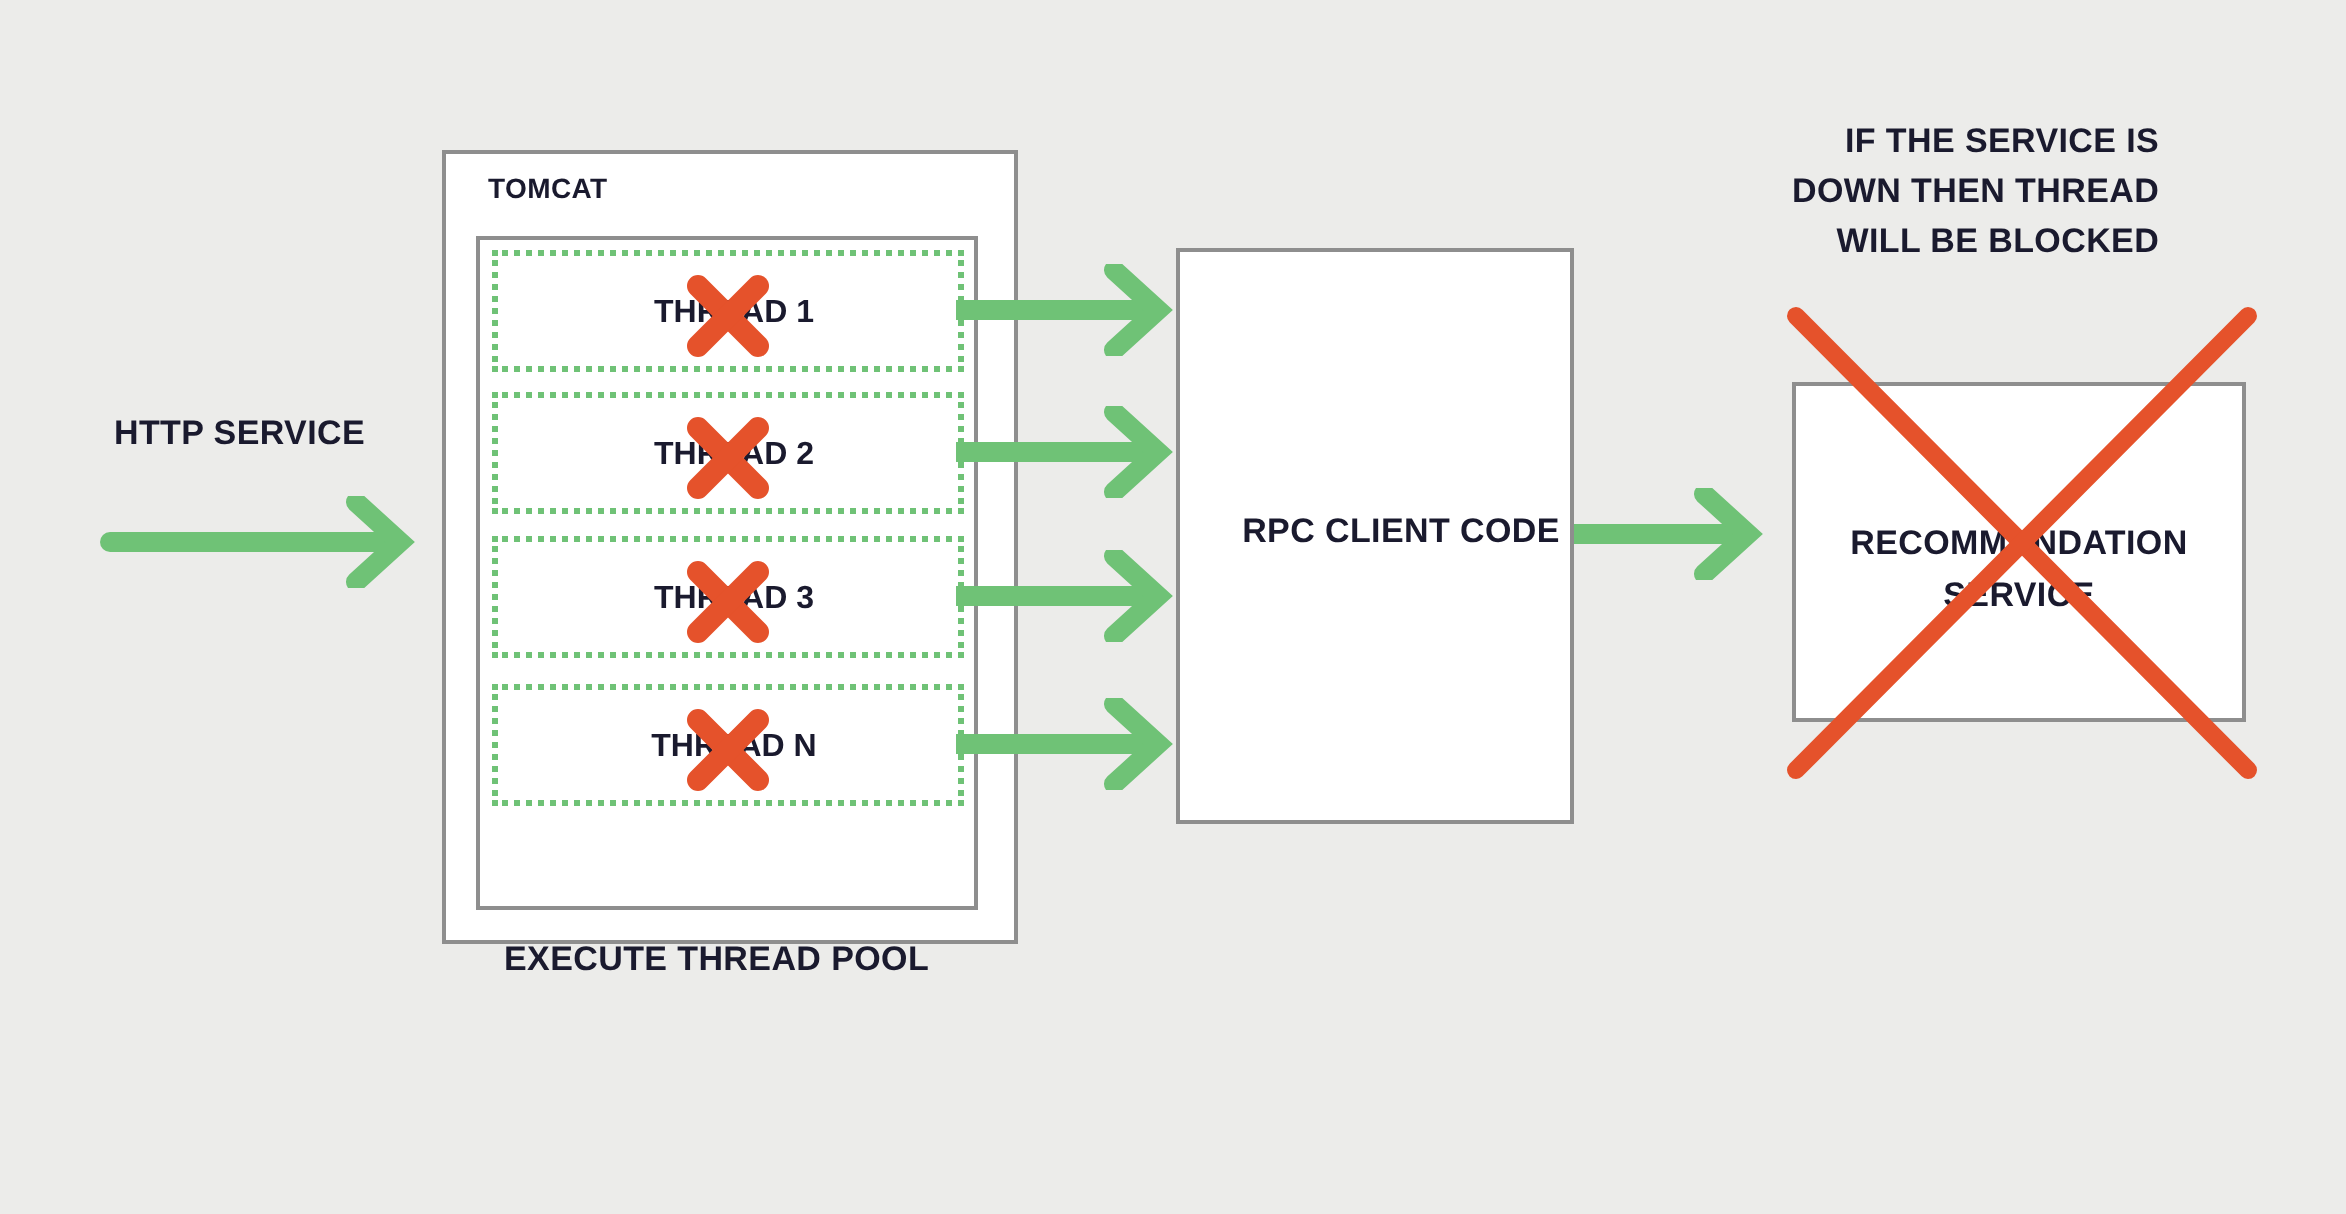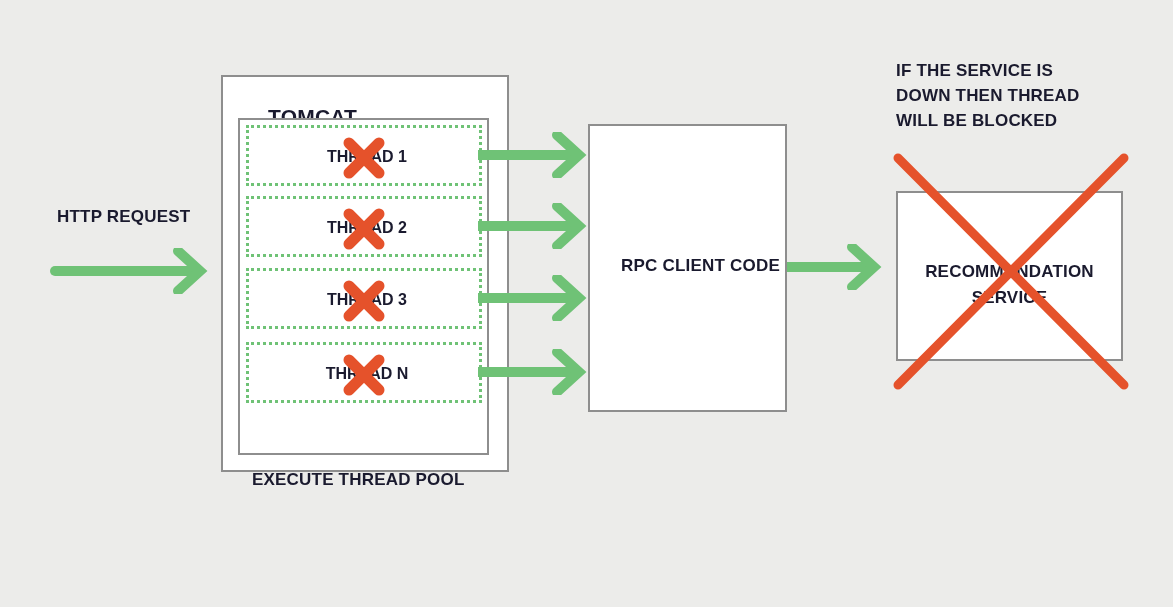--- a/index.html
+++ b/index.html
@@ -14,38 +14,38 @@
     background: #ececea;
     font-family: "Liberation Sans", sans-serif;
     overflow: hidden;
   }
   .lbl {
     position: absolute;
     color: #1a1a2e;
     font-weight: bold;
     white-space: pre;
     letter-spacing: 0.2px;
+    text-align: right;
   }
 
   
   #tomcat-box {
     position: absolute;
     left: 221px;
     top: 75px;
     width: 288px;
     height: 397px;
     background: #ffffff;
     border: 2px solid #8e8e8e;
     box-sizing: border-box;
   }
   #tomcat-label {
-    left: 268px;
+    left: 244px;
     top: 86px;
-    font-size: 21px;
-    margin-top: 19px;
+    font-size: 14px;
   }
 
   
   #pool-box {
     position: absolute;
     left: 238px;
     top: 118px;
     width: 251px;
     height: 337px;
     background: #ffffff;
@@ -155,21 +155,21 @@
     left: 153px;
     top: 499px;
     font-size: 17px;
   }
 </style>
 </head>
 <body>
 
 <div id="canvas">
 
-  <div class="lbl" id="http-request-label">HTTP REQUEST</div>
+  <div class="lbl" id="http-request-label">HTTP SERVICE</div>
 
   <svg class="arrow" style="left:50px; top:248px; width:165px; height:46px;" viewBox="0 0 165 46">
     <line x1="5" y1="23" x2="148" y2="23" stroke="#6fc276" stroke-width="10" stroke-linecap="round"></line>
     <polyline points="128,3 150,23 128,43" fill="none" stroke="#6fc276" stroke-width="10" stroke-linecap="round" stroke-linejoin="miter"></polyline>
   </svg>
 
   <div id="tomcat-box"></div>
   <div class="lbl" id="tomcat-label">TOMCAT</div>
 
   <div id="pool-box"></div>

